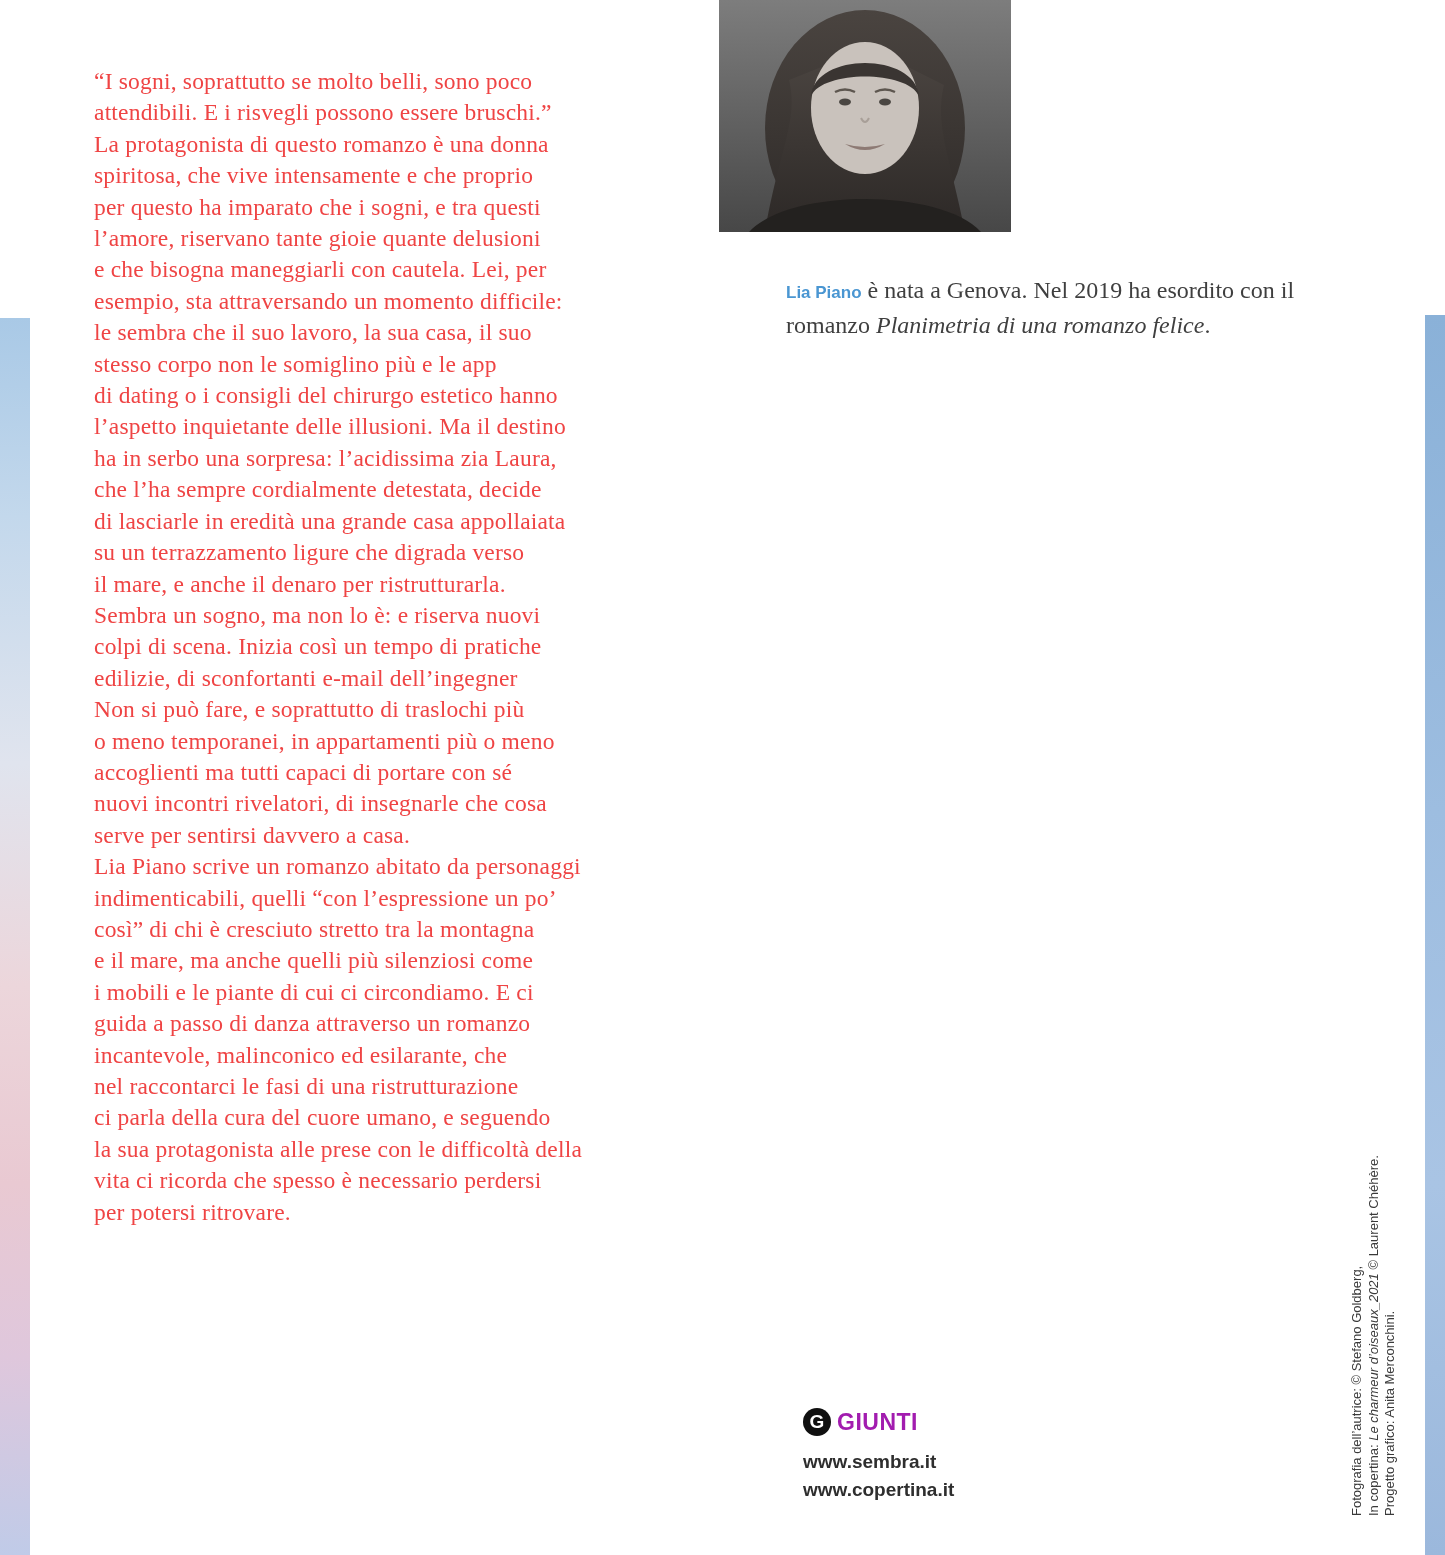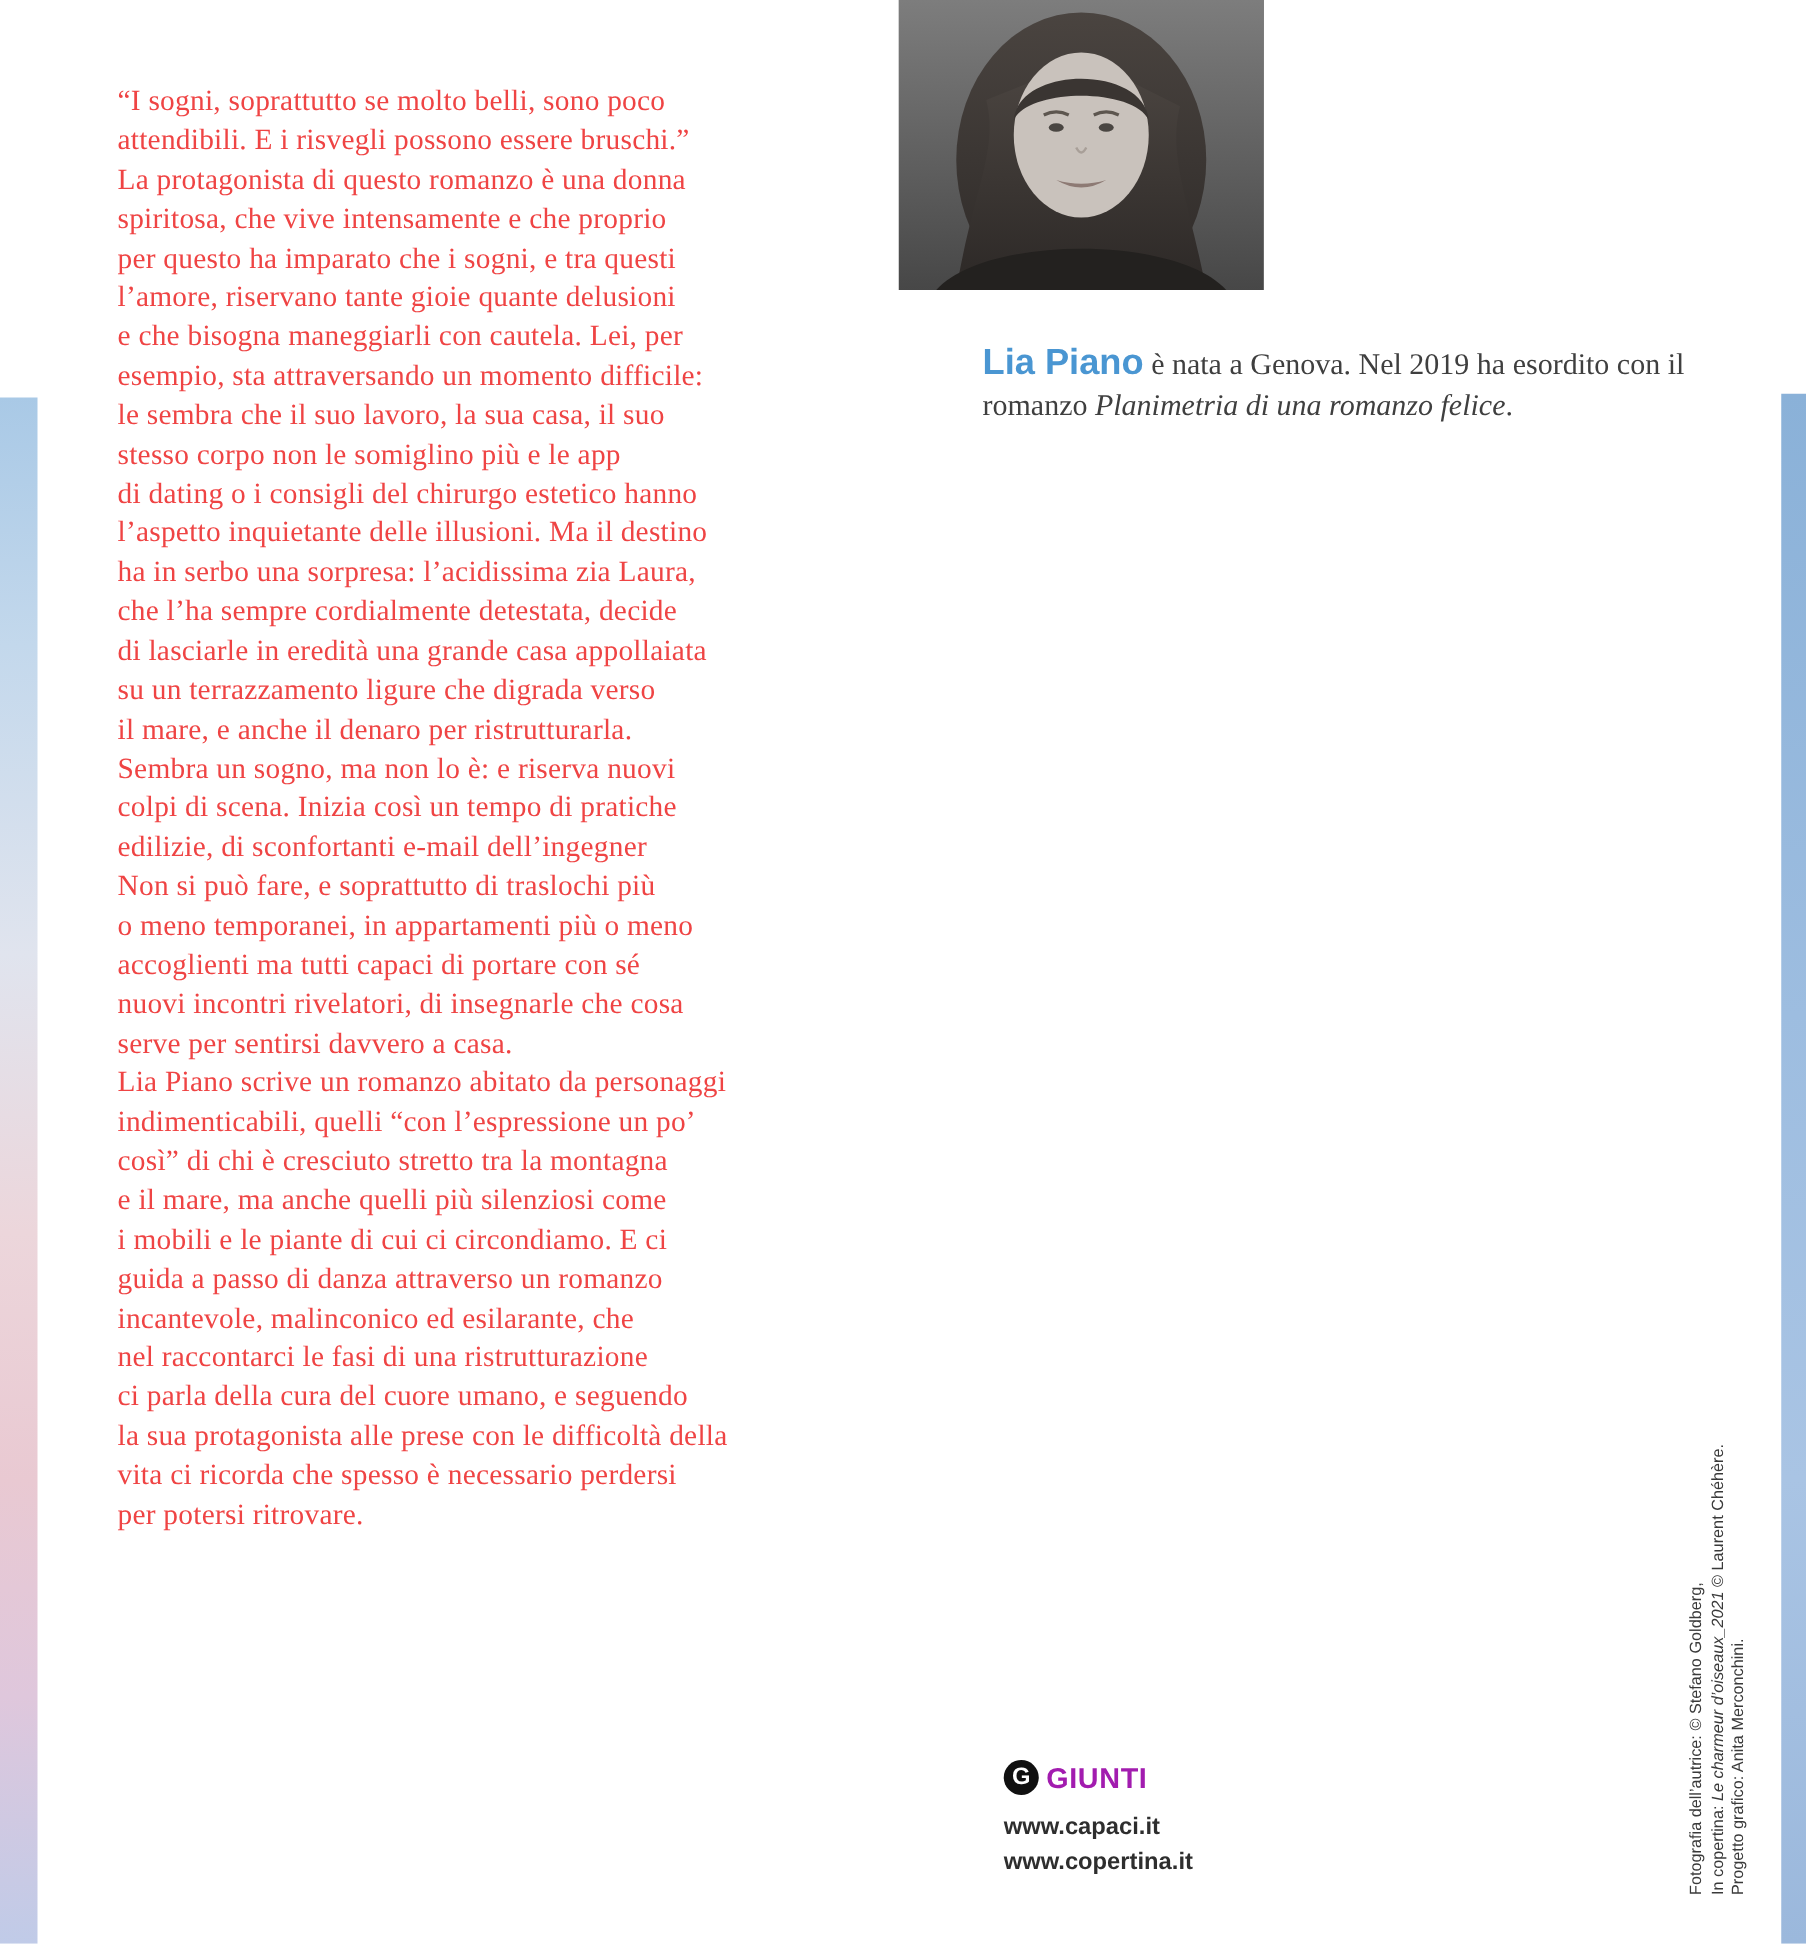--- a/index.html
+++ b/index.html
@@ -60,21 +60,21 @@
     top: 250px;
     width: 580px;
     font-size: 24px;
     line-height: 33px;
     color: #3f3f3f;
   }
   .caption .name {
     color: #4a96d2;
     font-family: "Liberation Sans", sans-serif;
     font-weight: bold;
-    font-size: 29px;
+    font-size: 17px;
   }
   .publisher {
     position: absolute;
     left: 803px;
     top: 1408px;
     font-family: "Liberation Sans", sans-serif;
   }
   .logo-row {
     display: flex;
     align-items: center;
@@ -196,21 +196,21 @@
   <p class="caption">
     <span class="name">Lia Piano</span><span> è nata a Genova. Nel 2019 ha esordito con il romanzo </span><i>Planimetria di una romanzo felice</i><span>.</span>
   </p>
 
   <div class="publisher">
     <div class="logo-row">
       <span class="logo-circle">G</span>
       <span class="logo-text">GIUNTI</span>
     </div>
     <div class="sites">
-      <div>www.capaci.it</div>
+      <div>www.sembra.it</div>
       <div>www.copertina.it</div>
     </div>
   </div>
 
   <div class="credits">
     <div>Fotografia dell’autrice: © Stefano Goldberg,</div>
     <div><span>In copertina: </span><i>Le charmeur d’oiseaux_2021</i><span> © Laurent Chéhère.</span></div>
     <div>Progetto grafico: Anita Merconchini.</div>
   </div>
 

